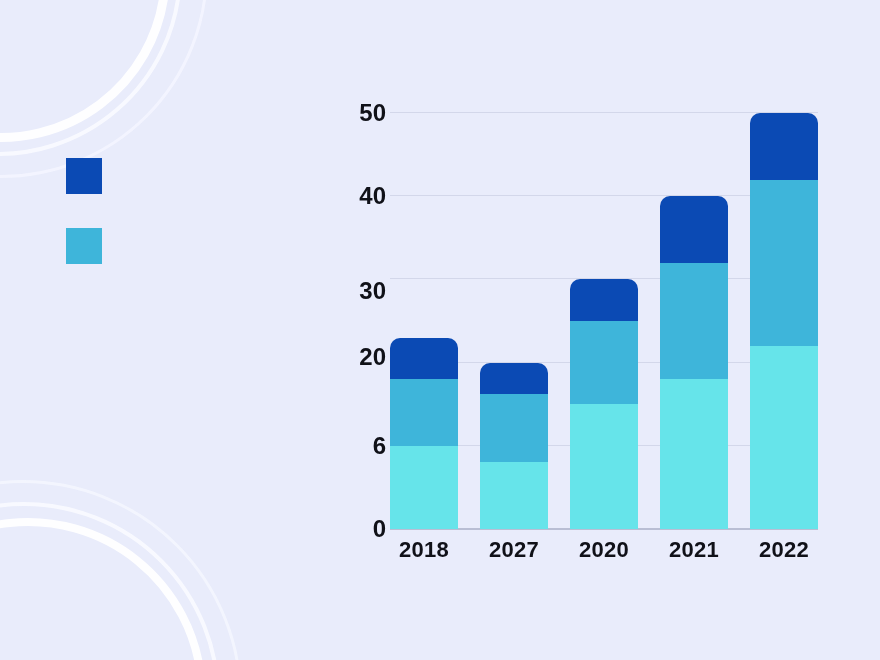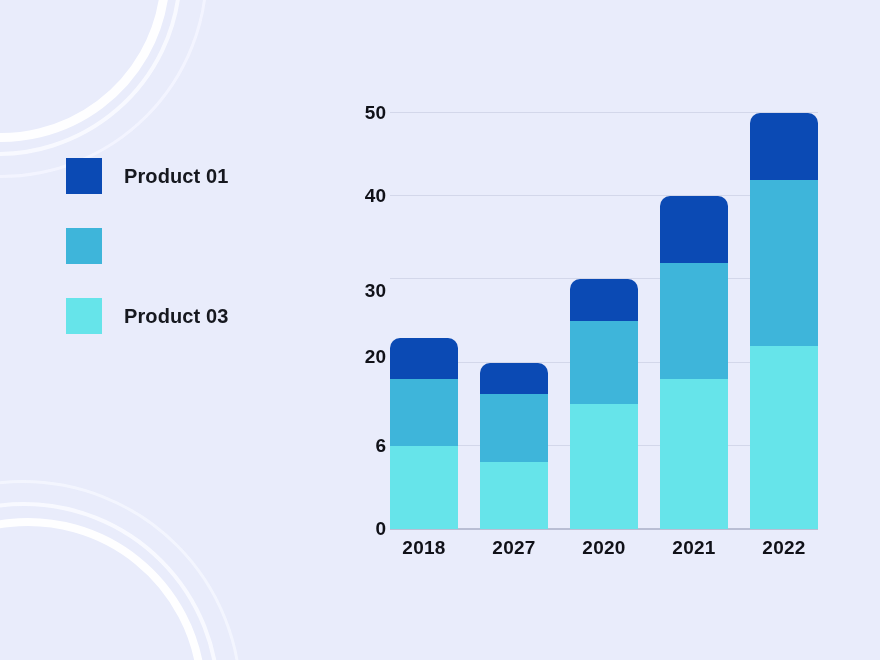--- a/index.html
+++ b/index.html
@@ -139,21 +139,21 @@
     width: 100%;
     height: 2px;
     background: #b9bed4;
     bottom: -1px;
   }
   .ytick {
     position: absolute;
     right: 0;
     width: 46px;
     text-align: right;
-    font-size: 19px;
+    font-size: 24px;
     font-weight: bold;
     color: #101118;
     transform: translateY(-50%);
   }
   #ylabels {
     position: absolute;
     left: 0;
     top: 13px;
     width: 46px;
     height: 416px;
@@ -189,21 +189,21 @@
     position: absolute;
     left: 50px;
     top: 437px;
     width: 428px;
     display: flex;
     justify-content: space-between;
   }
   .xtick {
     width: 68px;
     text-align: center;
-    font-size: 19px;
+    font-size: 22px;
     font-weight: bold;
     color: #101118;
     letter-spacing: .3px;
   }
 </style>
 </head>
 <body>
 
 <div id="slide">
 
@@ -211,28 +211,23 @@
   <div class="deco deco-tl-2"></div>
   <div class="deco deco-tl-1"></div>
   <div class="deco deco-bl-3"></div>
   <div class="deco deco-bl-2"></div>
   <div class="deco deco-bl-1"></div>
 
   <div id="left-panel">
     <div id="legend">
         <div class="legend-row">
           <span class="legend-swatch" style="background: rgb(11, 74, 180);"></span>
-          <span class="legend-label">Product 01</span>
         </div>
         <div class="legend-row">
           <span class="legend-swatch" style="background: rgb(62, 181, 218);"></span>
-        </div>
-        <div class="legend-row">
-          <span class="legend-swatch" style="background: rgb(102, 228, 234);"></span>
-          <span class="legend-label">Product 03</span>
         </div>
       </div>
   </div>
 
   <div id="chart-area">
     <div id="ylabels">
         <div class="ytick" style="top: 416px;">0</div>
         <div class="ytick" style="top: 332.8px;">6</div>
         <div class="ytick" style="top: 244px;">20</div>
         <div class="ytick" style="top: 178px;">30</div>

